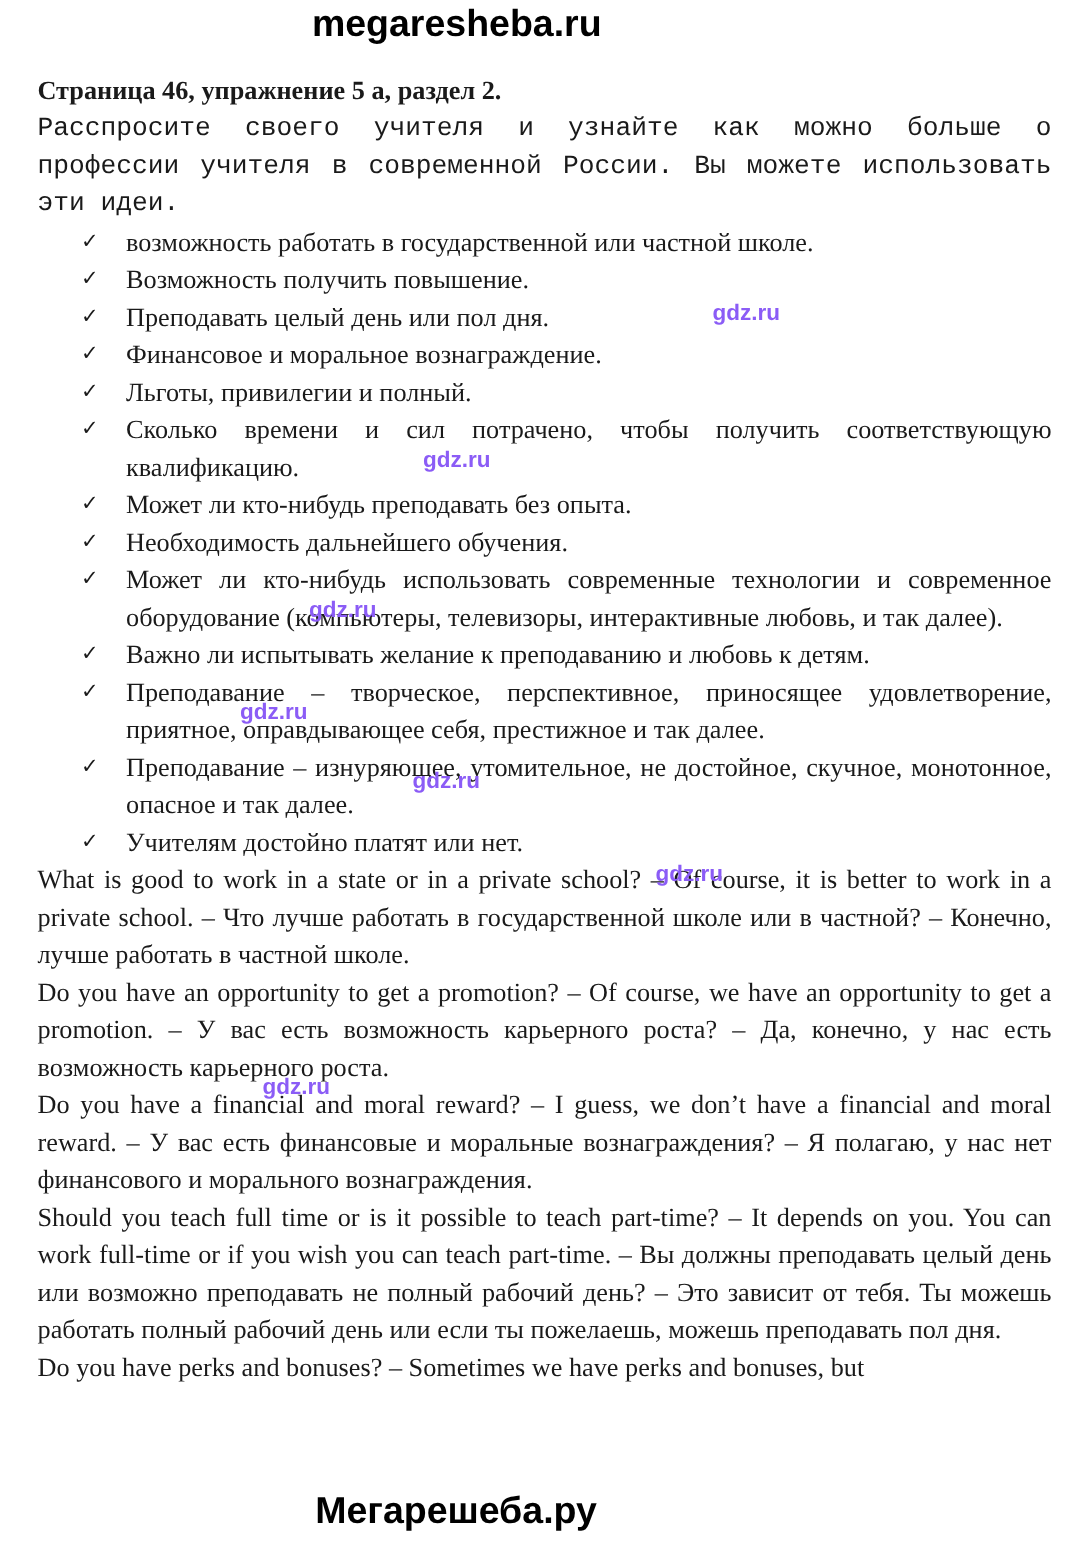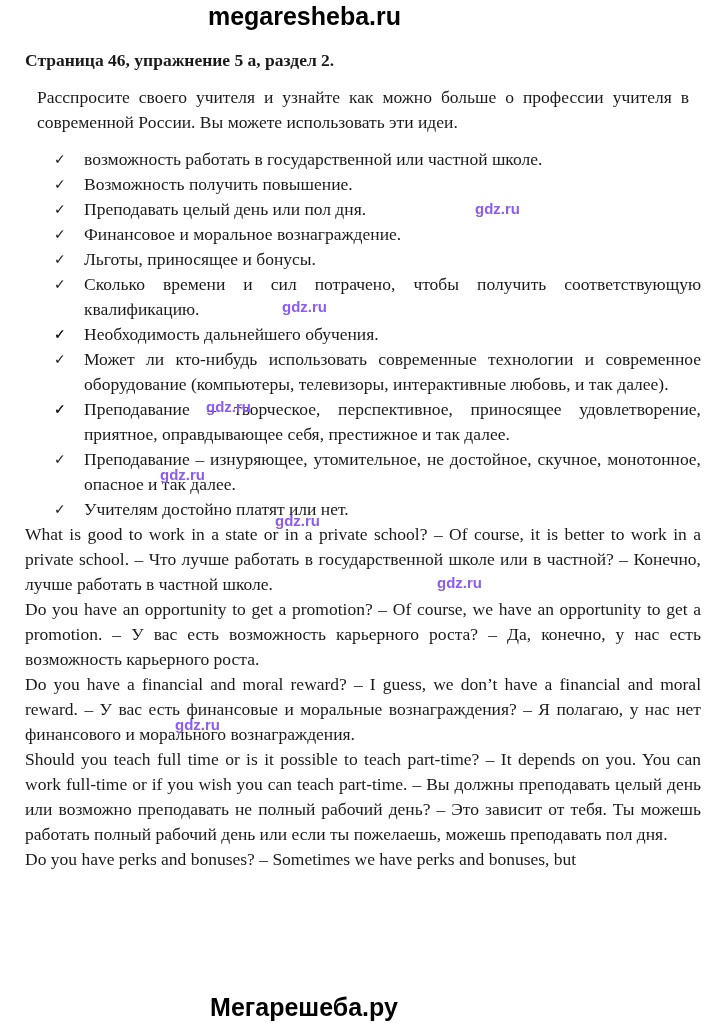--- a/index.html
+++ b/index.html
@@ -7,47 +7,47 @@
          font-family: "Liberation Serif", "DejaVu Serif", serif; color: #1a1a1a; }
   .site-header { position: absolute; top: 2px; left: 0; width: 609px; text-align: center;
          font-family: "Liberation Sans", "DejaVu Sans", sans-serif; font-weight: bold;
          font-size: 25px; color: #000; letter-spacing: 0px; }
   .site-footer { position: absolute; top: 993px; left: 0; width: 608px; text-align: center;
          font-family: "Liberation Sans", "DejaVu Sans", sans-serif; font-weight: bold;
          font-size: 25px; color: #000; }
   .content { position: absolute; top: 48px; left: 25px; width: 676px;
          font-size: 17.5px; line-height: 25px; }
   .title { font-weight: bold; margin: 0 0 1px 0; height: 25px; }
-  .para { text-align: justify; margin: 12px; }
+  .para { text-align: justify; margin: 0; font-family: Liberation Mono, monospace; }
   ul.ideas { list-style: none; margin: 0; padding: 0; }
   ul.ideas li { position: relative; padding-left: 59px; text-align: justify; margin-bottom: 0px; }
   ul.ideas li .check { position: absolute; left: 29px; top: 0; font-family: "DejaVu Sans", sans-serif; font-size: 14px; }
   .qa p { margin: 0; text-align: justify; }
   .wm { position: absolute; font-family: "Liberation Sans", "DejaVu Sans", sans-serif;
         font-weight: bold; font-size: 15px; color: #8b5cf6; }
 </style>
 </head>
 <body>
 
 <div class="site-header">megaresheba.ru</div>
 
 <div class="content">
   <div class="title">Страница 46, упражнение 5 а, раздел 2.</div>
   <p class="para">Расспросите своего учителя и узнайте как можно больше о профессии учителя в современной России. Вы можете использовать эти идеи.</p>
   <ul class="ideas">
     <li><span class="check">✓</span><span>возможность работать в государственной или частной школе.</span></li>
     <li><span class="check">✓</span><span>Возможность получить повышение.</span></li>
     <li><span class="check">✓</span><span>Преподавать целый день или пол дня.</span></li>
     <li><span class="check">✓</span><span>Финансовое и моральное вознаграждение.</span></li>
-    <li><span class="check">✓</span><span>Льготы, приносящее и бонусы.</span></li>
+    <li><span class="check">✓</span><span>Льготы, привилегии и полный.</span></li>
     <li><span class="check">✓</span><span>Сколько времени и сил потрачено, чтобы получить соответствующую квалификацию.</span></li>
-    <li><span class="check">✓</span></li>
+    <li><span class="check">✓</span><span>Может ли кто-нибудь преподавать без опыта.</span></li>
     <li><span class="check">✓</span><span>Необходимость дальнейшего обучения.</span></li>
     <li><span class="check">✓</span><span>Может ли кто-нибудь использовать современные технологии и современное оборудование (компьютеры, телевизоры, интерактивные любовь, и так далее).</span></li>
-    <li><span class="check">✓</span></li>
+    <li><span class="check">✓</span><span>Важно ли испытывать желание к преподаванию и любовь к детям.</span></li>
     <li><span class="check">✓</span><span>Преподавание – творческое, перспективное, приносящее удовлетворение, приятное, оправдывающее себя, престижное и так далее.</span></li>
     <li><span class="check">✓</span><span>Преподавание – изнуряющее, утомительное, не достойное, скучное, монотонное, опасное и так далее.</span></li>
     <li><span class="check">✓</span><span>Учителям достойно платят или нет.</span></li>
   </ul>
   <div class="qa">
     <p>What is good to work in a state or in a private school? – Of course, it is better to work in a private school.  – Что лучше работать в государственной школе или в частной? – Конечно, лучше работать в частной школе.</p>
     <p>Do you have an opportunity to get a promotion? – Of course, we have an opportunity to get a promotion. – У вас есть возможность карьерного роста? – Да, конечно, у нас есть возможность карьерного роста.</p>
     <p>Do you have a financial and moral reward? – I guess, we don’t have a financial and moral reward. – У вас есть финансовые и моральные вознаграждения? – Я полагаю, у нас нет финансового и морального вознаграждения.</p>
     <p>Should you teach full time or is it possible to teach part-time? – It depends on you. You can work full-time or if you wish you can teach part-time. – Вы должны преподавать целый день или возможно преподавать не полный рабочий день? – Это зависит от тебя. Ты можешь работать полный рабочий день или если ты пожелаешь, можешь преподавать пол дня.</p>
     <p>Do you have perks and bonuses? – Sometimes we have perks and bonuses, but</p>

